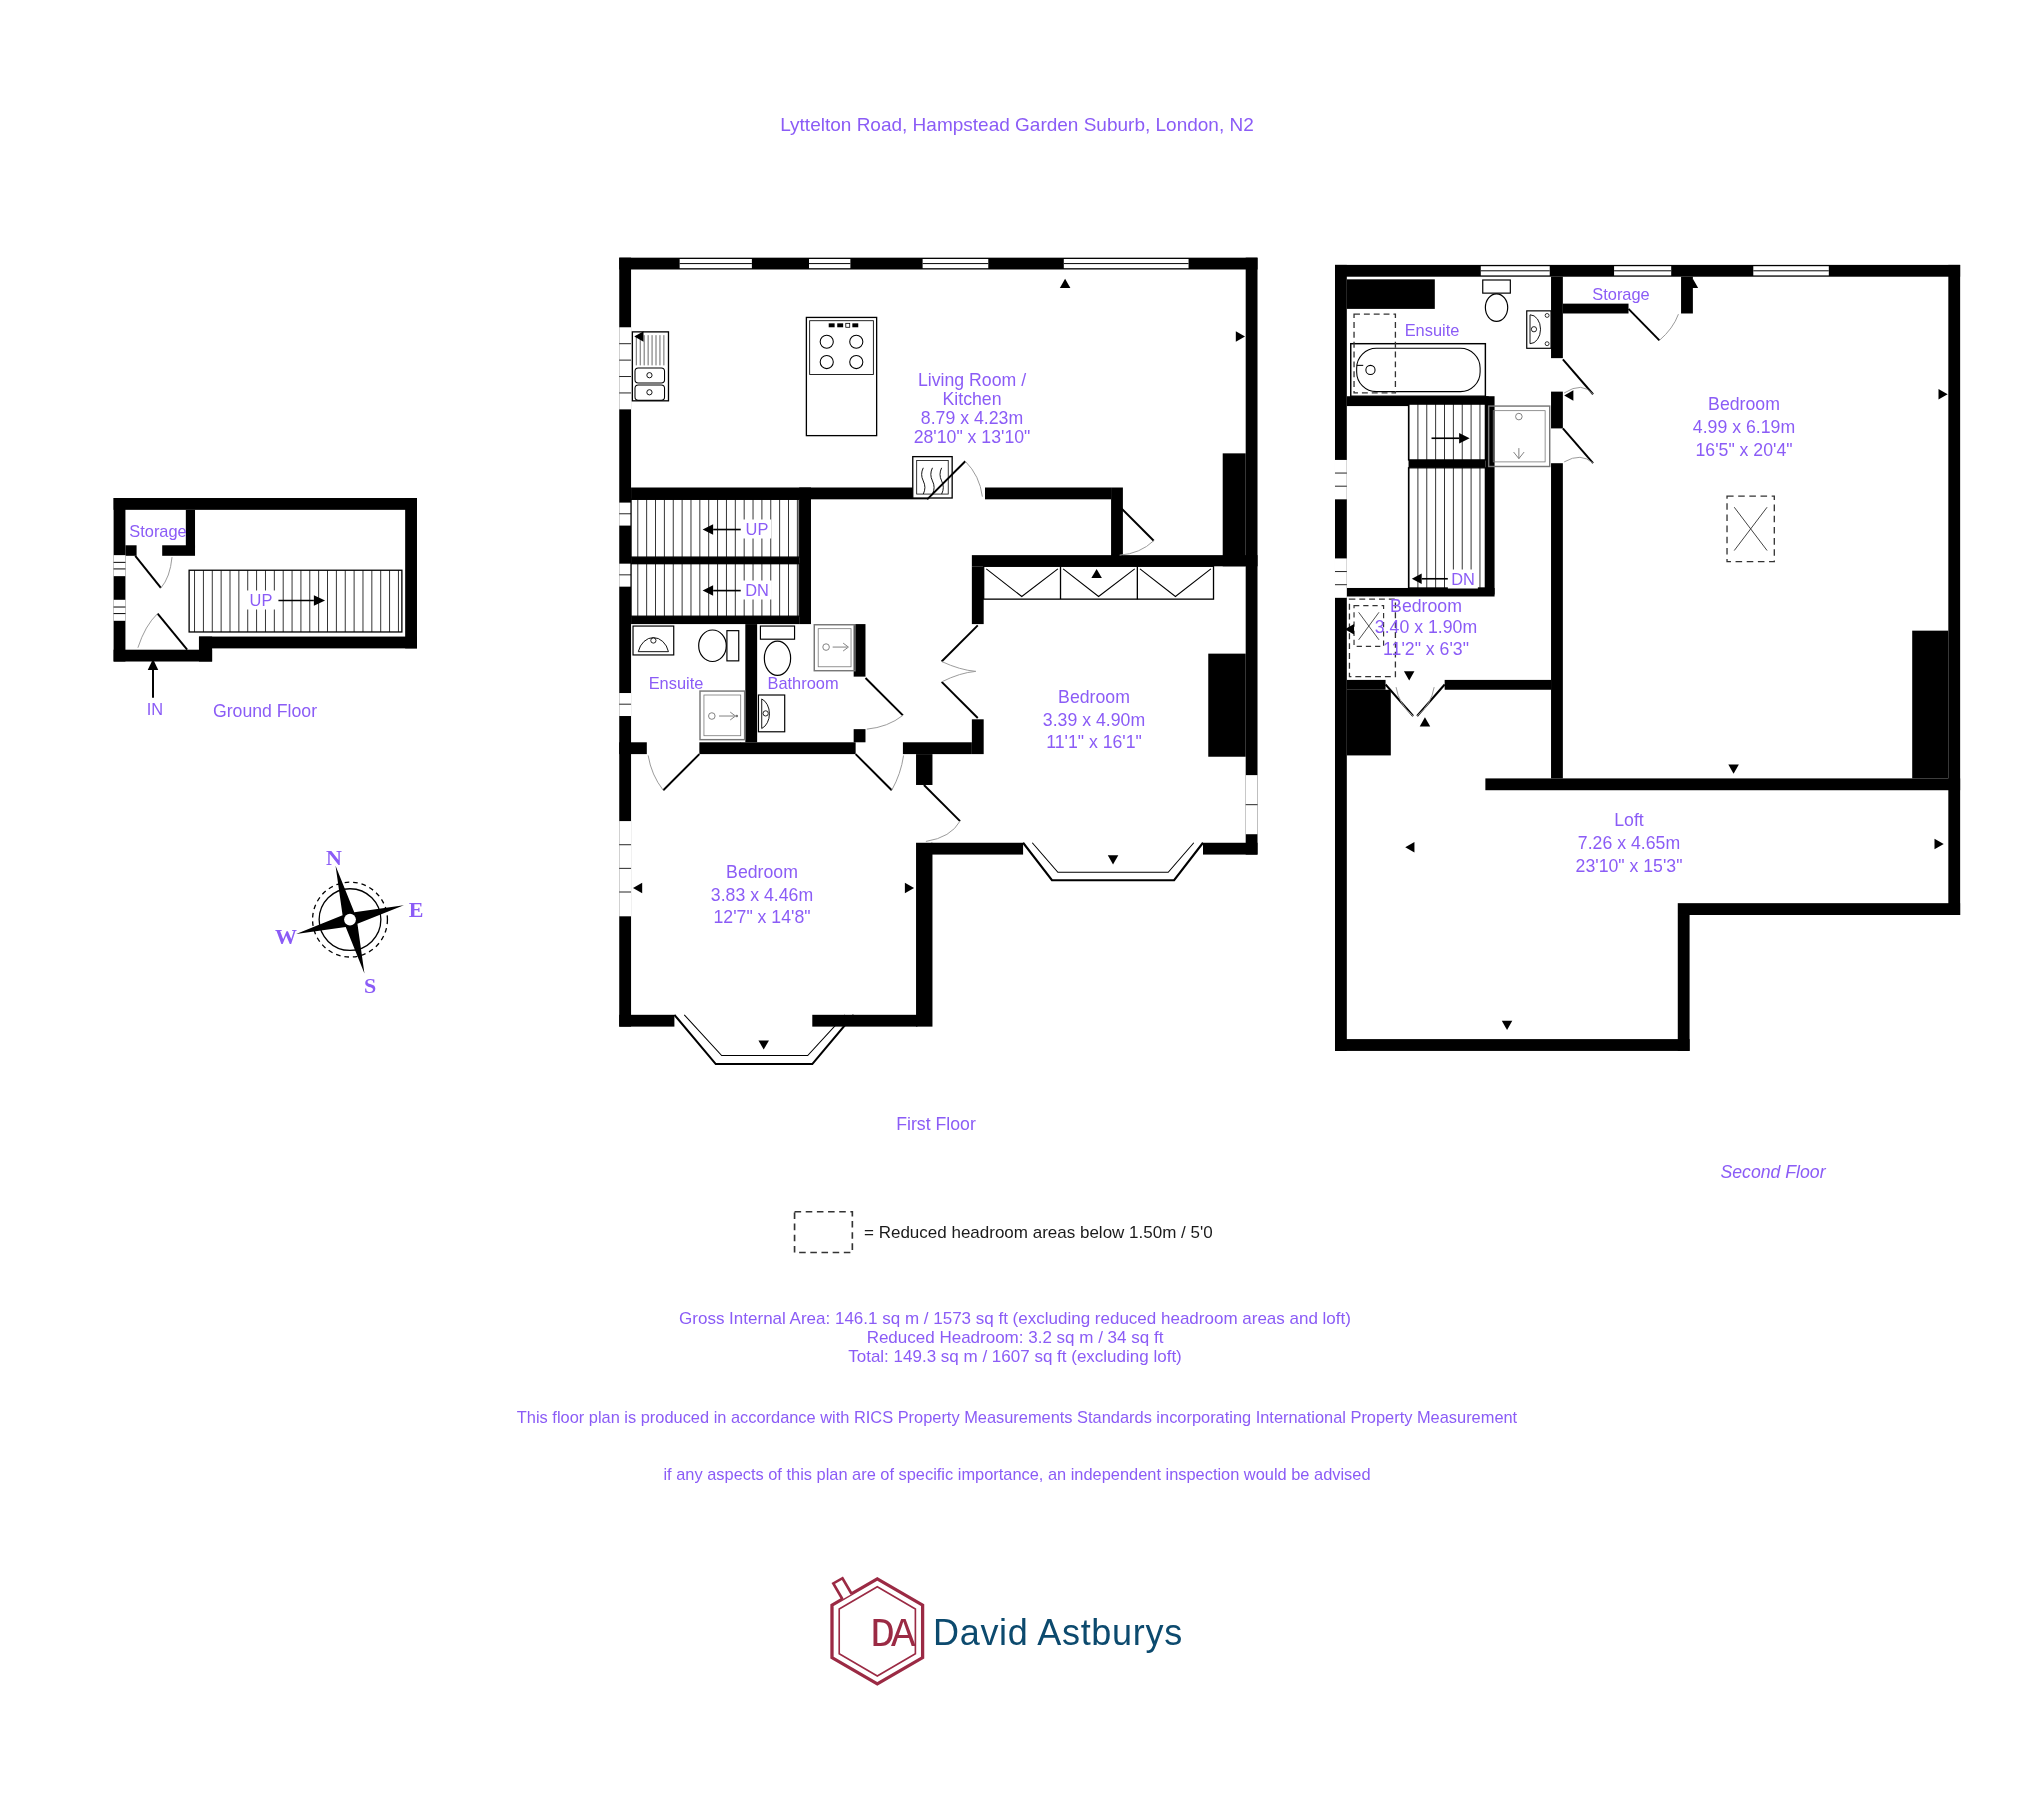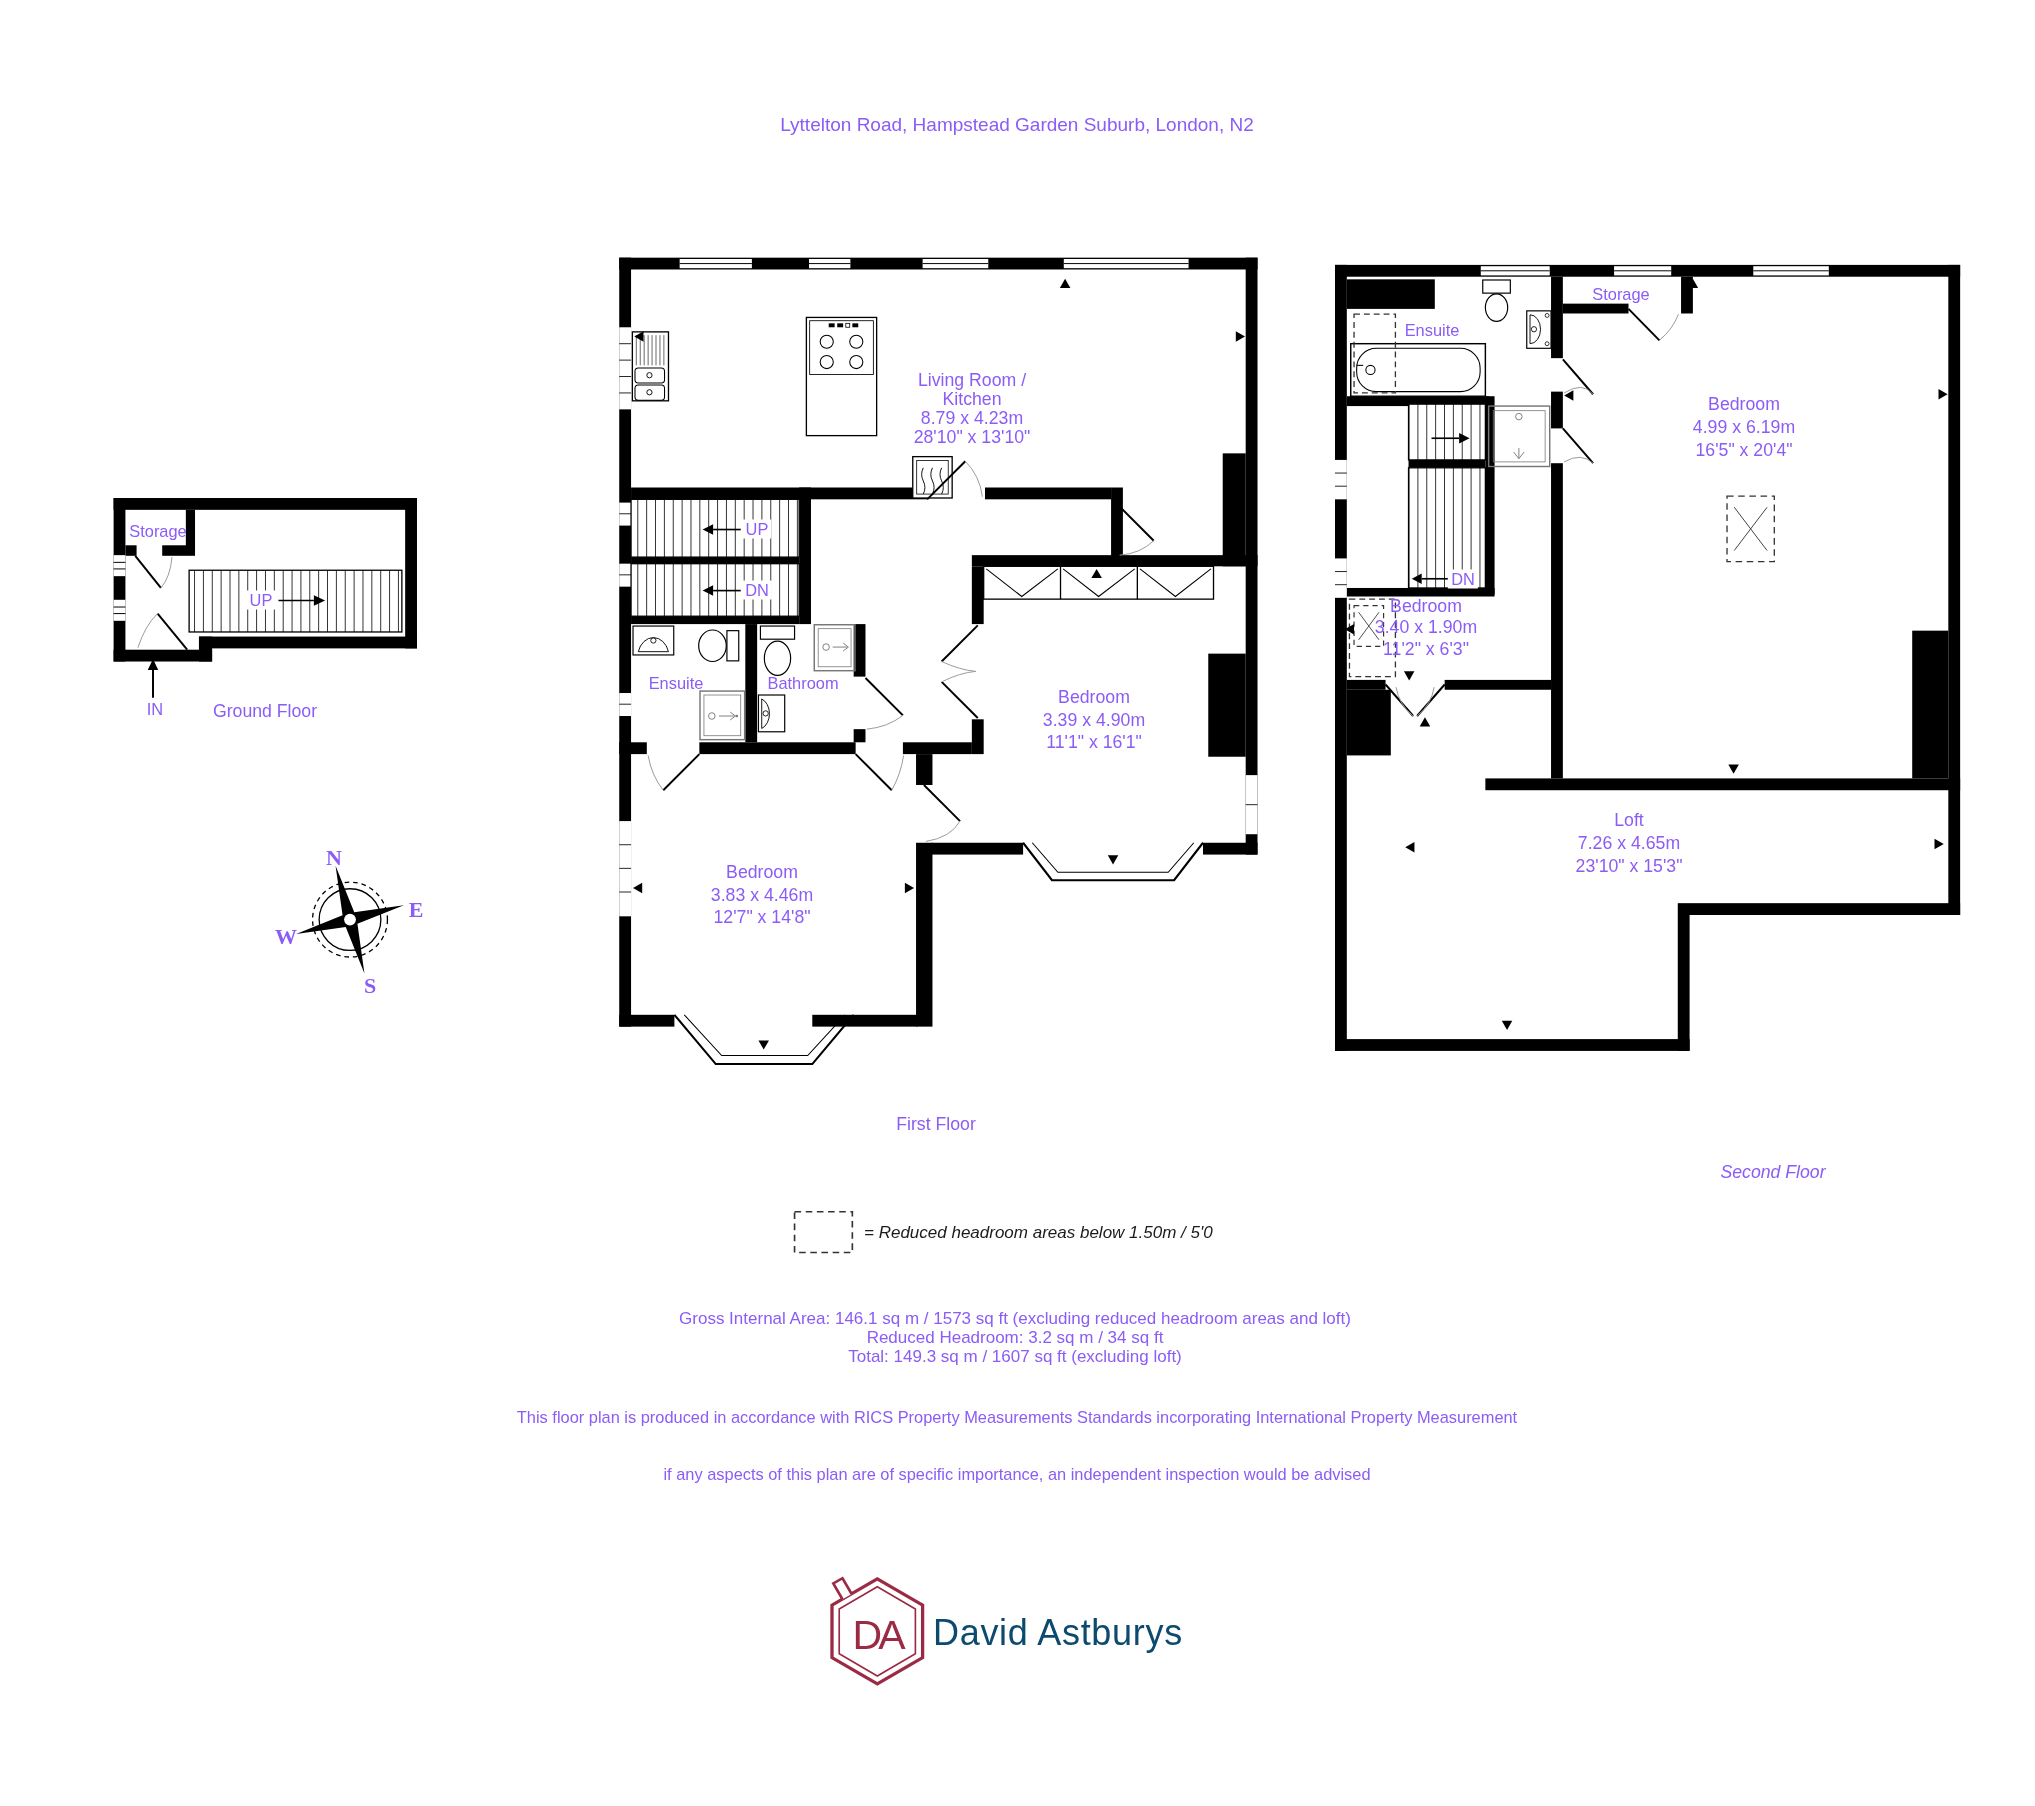--- a/index.html
+++ b/index.html
@@ -9,21 +9,21 @@
   .t{position:absolute;transform:translate(-50%,-50%);white-space:nowrap;
      text-align:center;color:#8b5cf6;}
   .t-left{position:absolute;transform:translate(0,-50%);white-space:nowrap;color:#1b1b1b;}
   .f25{font-size:16.4px;}
   .f26{font-size:17px;}
   .f27{font-size:17.7px;}
   .f29{font-size:19px;}
   .on-stairs{background:#fff;padding:0 3.3px;}
   .room-name{font-size:17.7px;}
   .compass-letter{font-family:"Liberation Serif",serif;font-weight:bold;font-size:22px;}
-  .logo-initials{font-family:Liberation Sans, sans-serif;font-size:41px;letter-spacing:-3.9px;}
+  .logo-initials{font-family:Liberation Mono, monospace;font-size:41px;letter-spacing:-3.9px;margin-left:14px;}
   .logo-name{font-size:36px;letter-spacing:0.7px;}
 </style>
 </head>
 <body>
 
 <div class="page">
 
 <svg class="plan-svg" width="2035" height="1807" viewBox="0 0 3099 2751">
   <defs>
     <pattern id="treads" width="13.5" height="20" patternUnits="userSpaceOnUse">
@@ -428,21 +428,21 @@
 <div class="t room-name" style="left:1629px;top:820px;">Loft</div>
 <div class="t room-name" style="left:1629px;top:843px;">7.26 x 4.65m</div>
 <div class="t room-name" style="left:1629px;top:866px;">23'10" x 15'3"</div>
 <div class="t f27" style="left:1773px;top:1172px;font-style:italic;">Second Floor</div>
 
 <div class="t compass-letter" style="left:334px;top:858px;">N</div>
 <div class="t compass-letter" style="left:416px;top:910px;">E</div>
 <div class="t compass-letter" style="left:370px;top:986px;">S</div>
 <div class="t compass-letter" style="left:286px;top:937px;">W</div>
 
-<div class="t-left f26" style="left:864px;top:1233px;font-style:italic;">= Reduced headroom areas below 1.50m / 5'0</div>
+<div class="t-left f26" style="left:864px;top:1233px;">= Reduced headroom areas below 1.50m / 5'0</div>
 <div class="t f26" style="left:1015px;top:1319px;">Gross Internal Area: 146.1 sq m / 1573 sq ft (excluding reduced headroom areas and loft)</div>
 <div class="t f26" style="left:1015px;top:1338px;">Reduced Headroom: 3.2 sq m / 34 sq ft</div>
 <div class="t f26" style="left:1015px;top:1357px;">Total: 149.3 sq m / 1607 sq ft (excluding loft)</div>
 <div class="t f25" style="left:1017px;top:1417px;">This floor plan is produced in accordance with RICS Property Measurements Standards incorporating International Property Measurement</div>
 <div class="t f25" style="left:1017px;top:1474px;">if any aspects of this plan are of specific importance, an independent inspection would be advised</div>
 
 <div class="t logo-initials" style="left:877px;top:1635px;color:#9b2a44;">DA</div>
 <div class="t-left logo-name" style="left:933px;top:1633px;color:#0c4a6e;">David Astburys</div>
 
 </div>

